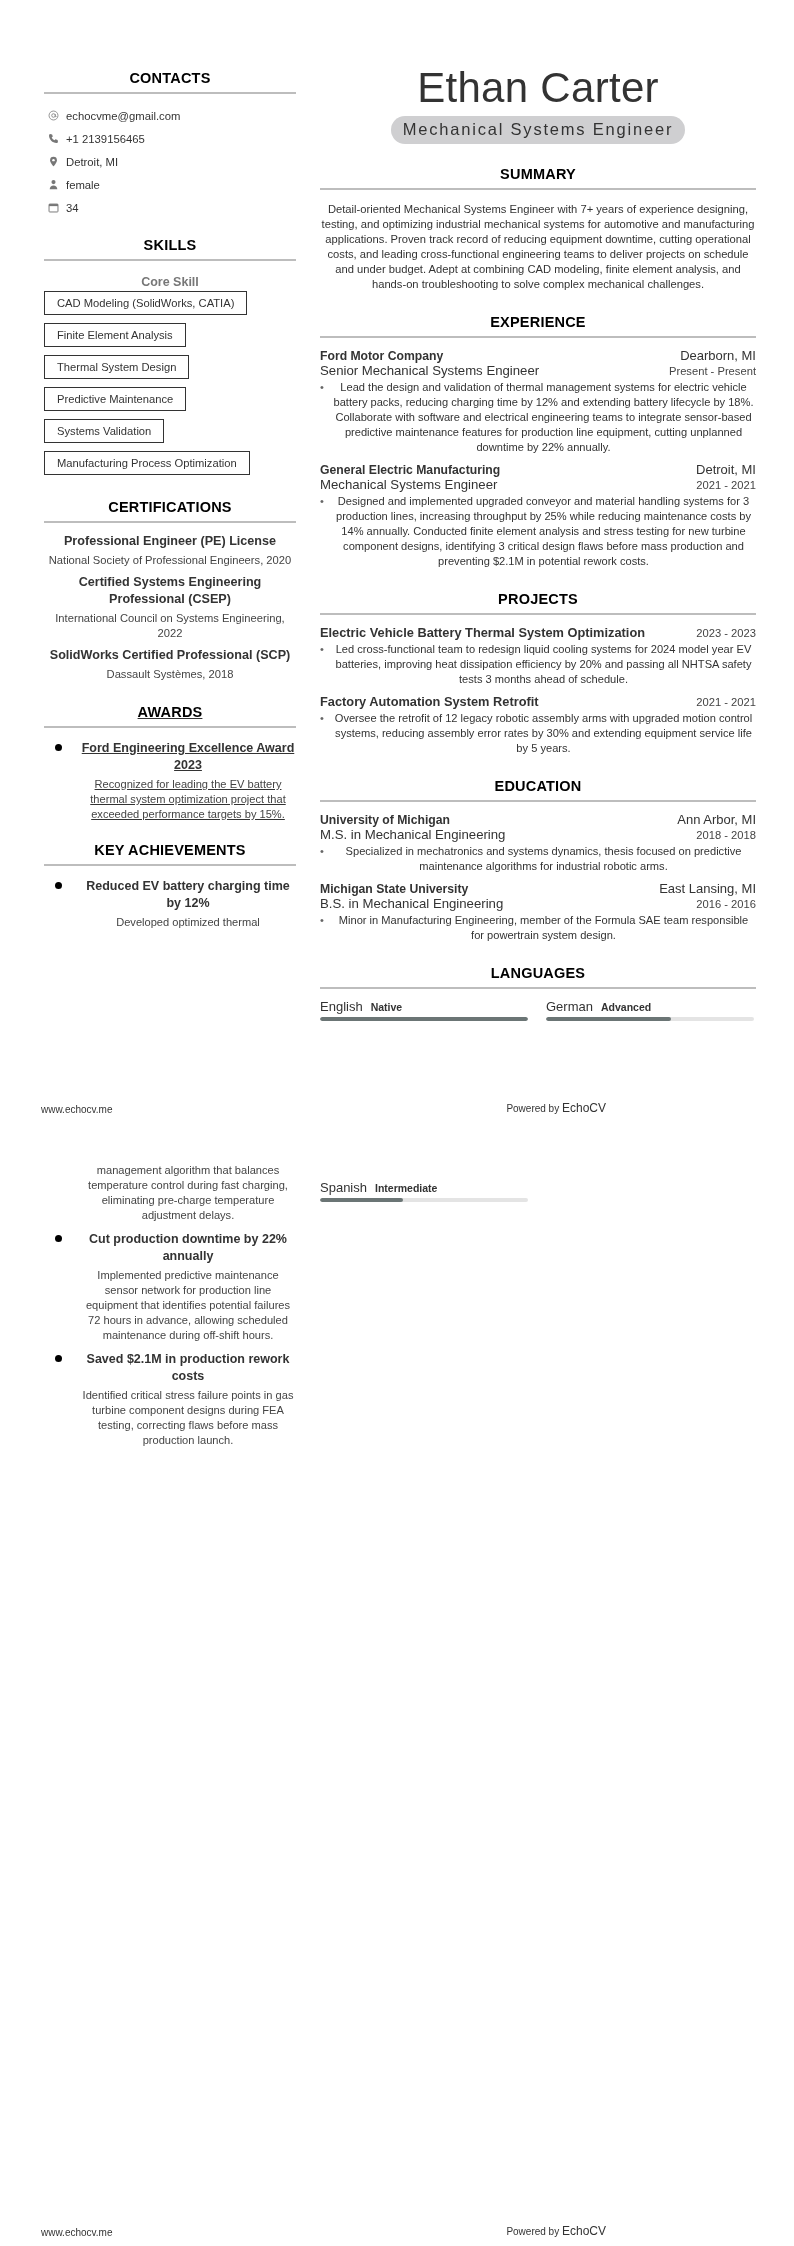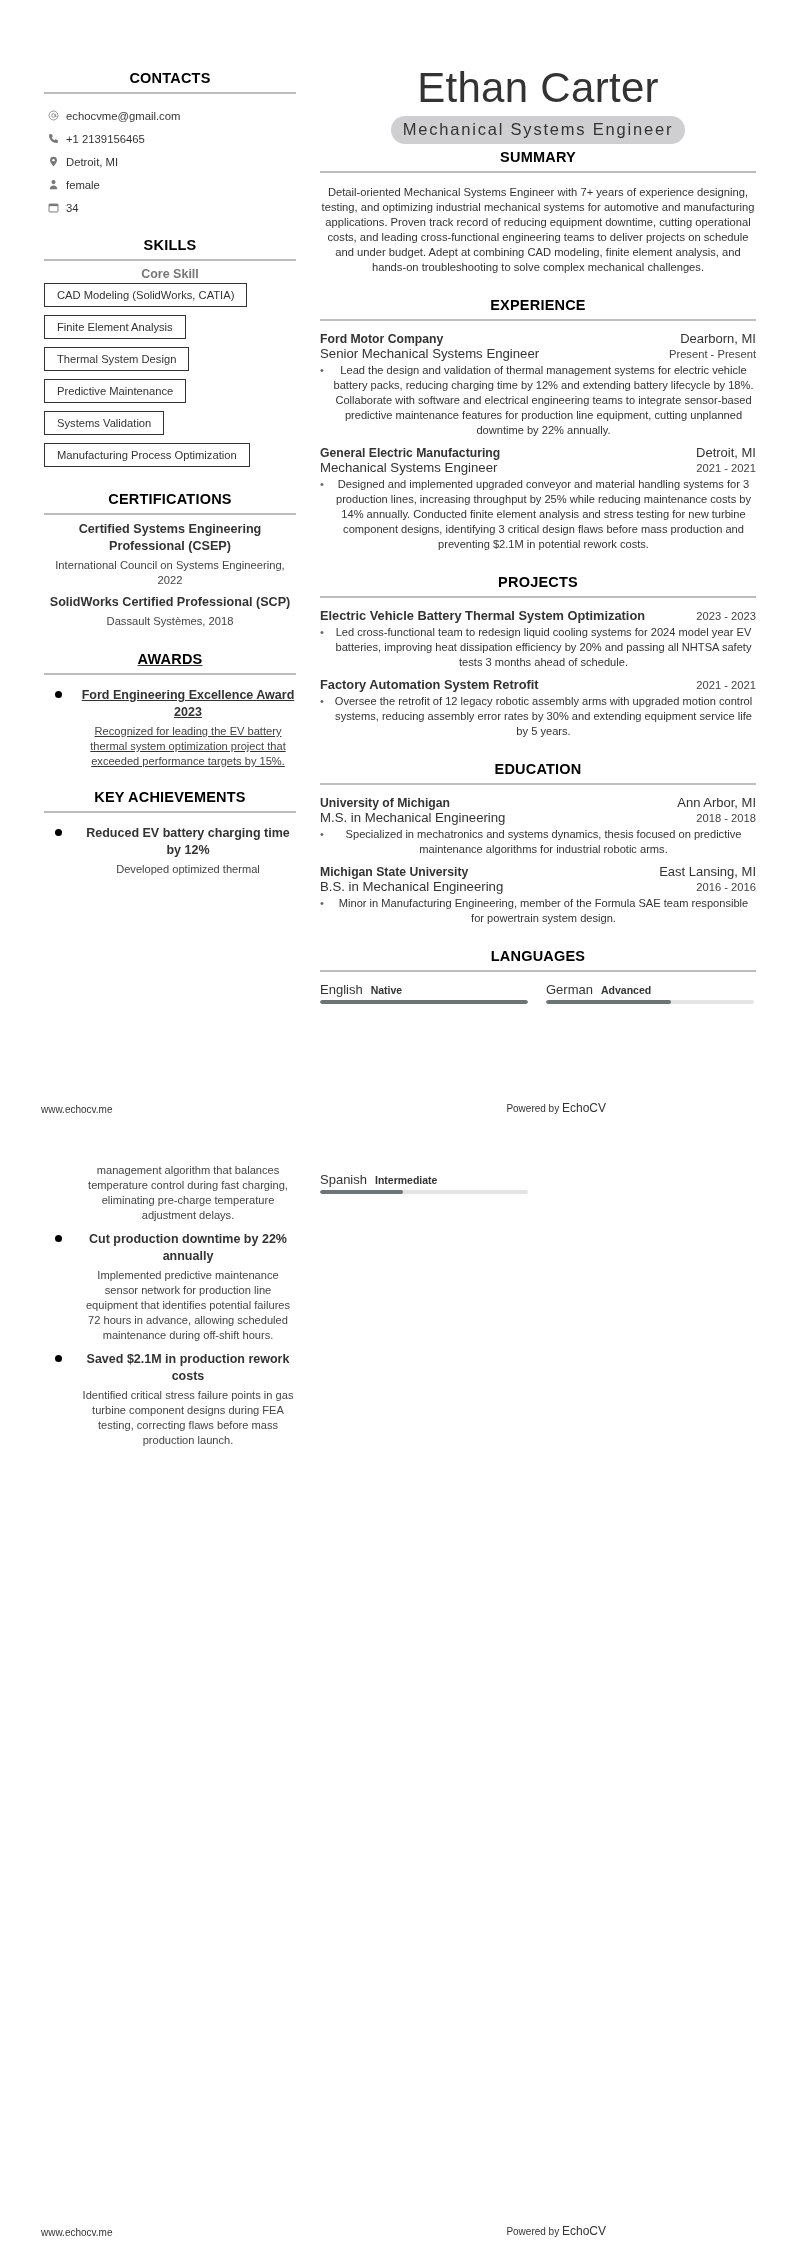--- a/index.html
+++ b/index.html
@@ -13,21 +13,21 @@
   .left { position: absolute; left: 44px; width: 252px; }
   .right { position: absolute; left: 320px; width: 436px; }
 
   .sec-title { font-weight: bold; font-size: 14.5px; color: #000; letter-spacing: 0.2px; padding-bottom: 6px; border-bottom: 2px solid #bdbdbd; }
 
   .contact-list { margin-top: 10px; }
   .contact { display: flex; align-items: center; height: 23px; font-size: 11.3px; color: #333; }
   .contact .ico { width: 12px; height: 12px; margin-left: 3px; margin-right: 7px; display: inline-flex; align-items: center; justify-content: center; color: #777; }
   .contact .ico svg { width: 11px; height: 11px; }
 
-  .skill-group { font-weight: bold; font-size: 12.5px; color: #777; margin-top: 6px; }
+  .skill-group { font-weight: bold; font-size: 12.5px; color: #777; margin-top: 14px; }
   .chip { display: inline-block; border: 1px solid #333; padding: 4px 12px; font-size: 11.2px; color: #333; margin-top: 8px; line-height: 14px; }
   .chips { display: flex; flex-direction: column; align-items: flex-start; }
   .chips .chip:first-child { margin-top: 2px; }
 
   .cert { margin-top: 10px; }
   .cert-name { font-weight: bold; font-size: 12.6px; color: #333; line-height: 17px; }
   .cert-issuer { font-size: 11.2px; color: #444; line-height: 15px; margin-top: 3px; }
 
   .bullet-list { margin-top: 12px; }
   .bitem { position: relative; padding-left: 36px; margin-bottom: 8px; }
@@ -127,20 +127,24 @@
         <span class="chip">Finite Element Analysis</span>
         <span class="chip">Thermal System Design</span>
         <span class="chip">Predictive Maintenance</span>
         <span class="chip">Systems Validation</span>
         <span class="chip">Manufacturing Process Optimization</span>
       </div>
     </section>
 
     <section style="margin-top:24px;">
       <div class="sec-title">CERTIFICATIONS</div>
+      <div class="cert">
+        <div class="cert-name">Professional Engineer (PE) License</div>
+        <div class="cert-issuer">National Society of Professional Engineers, 2020</div>
+      </div>
       <div class="cert" style="margin-top:6px;">
         <div class="cert-name">Certified Systems Engineering Professional (CSEP)</div>
         <div class="cert-issuer">International Council on Systems Engineering, 2022</div>
       </div>
       <div class="cert" style="margin-top:6px;">
         <div class="cert-name">SolidWorks Certified Professional (SCP)</div>
         <div class="cert-issuer">Dassault Systèmes, 2018</div>
       </div>
     </section>
 
@@ -164,21 +168,21 @@
           <div class="bd">Developed optimized thermal</div>
         </div>
       </div>
     </section>
   </div>
 
   <div class="right" style="top:64px;">
     <div class="name">Ethan Carter</div>
     <div class="badge" style="background:#cfcfd1;">Mechanical Systems Engineer</div>
 
-    <section style="margin-top:5px;">
+    <section style="margin-top:22px;">
       <div class="sec-title">SUMMARY</div>
       <p class="summary">Detail-oriented Mechanical Systems Engineer with 7+ years of experience designing, testing, and optimizing industrial mechanical systems for automotive and manufacturing applications. Proven track record of reducing equipment downtime, cutting operational costs, and leading cross-functional engineering teams to deliver projects on schedule and under budget. Adept at combining CAD modeling, finite element analysis, and hands-on troubleshooting to solve complex mechanical challenges.</p>
     </section>
 
     <section style="margin-top:22px;">
       <div class="sec-title">EXPERIENCE</div>
       <div class="entry">
         <div class="erow">
           <span class="ehead">Ford Motor Company</span>
           <span class="eloc">Dearborn, MI</span>
@@ -290,21 +294,21 @@
         <div class="bd">Implemented predictive maintenance sensor network for production line equipment that identifies potential failures 72 hours in advance, allowing scheduled maintenance during off-shift hours.</div>
       </div>
       <div class="bitem">
         <span class="dot"></span>
         <div class="bt">Saved $2.1M in production rework costs</div>
         <div class="bd">Identified critical stress failure points in gas turbine component designs during FEA testing, correcting flaws before mass production launch.</div>
       </div>
     </div>
   </div>
 
-  <div class="right" style="top:49px;">
+  <div class="right" style="top:57px;">
     <div class="langs" style="margin-top:0;">
       <div class="lang">
         <div class="lang-row">
           <span class="lang-name">Spanish</span>
           <span class="lang-level">Intermediate</span>
         </div>
         <div class="bar">
             <div class="bar-fill" style="width:40%;"></div>
           </div>
       </div>

